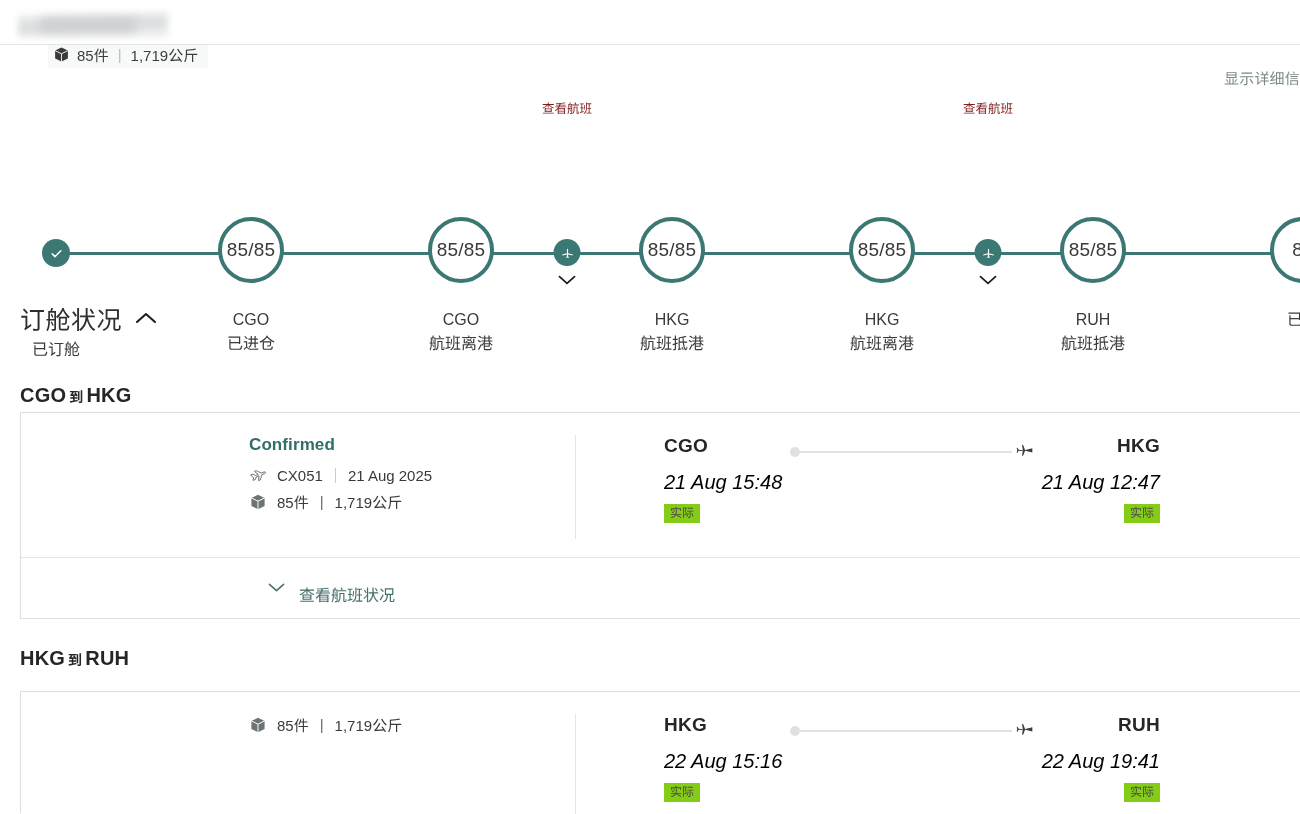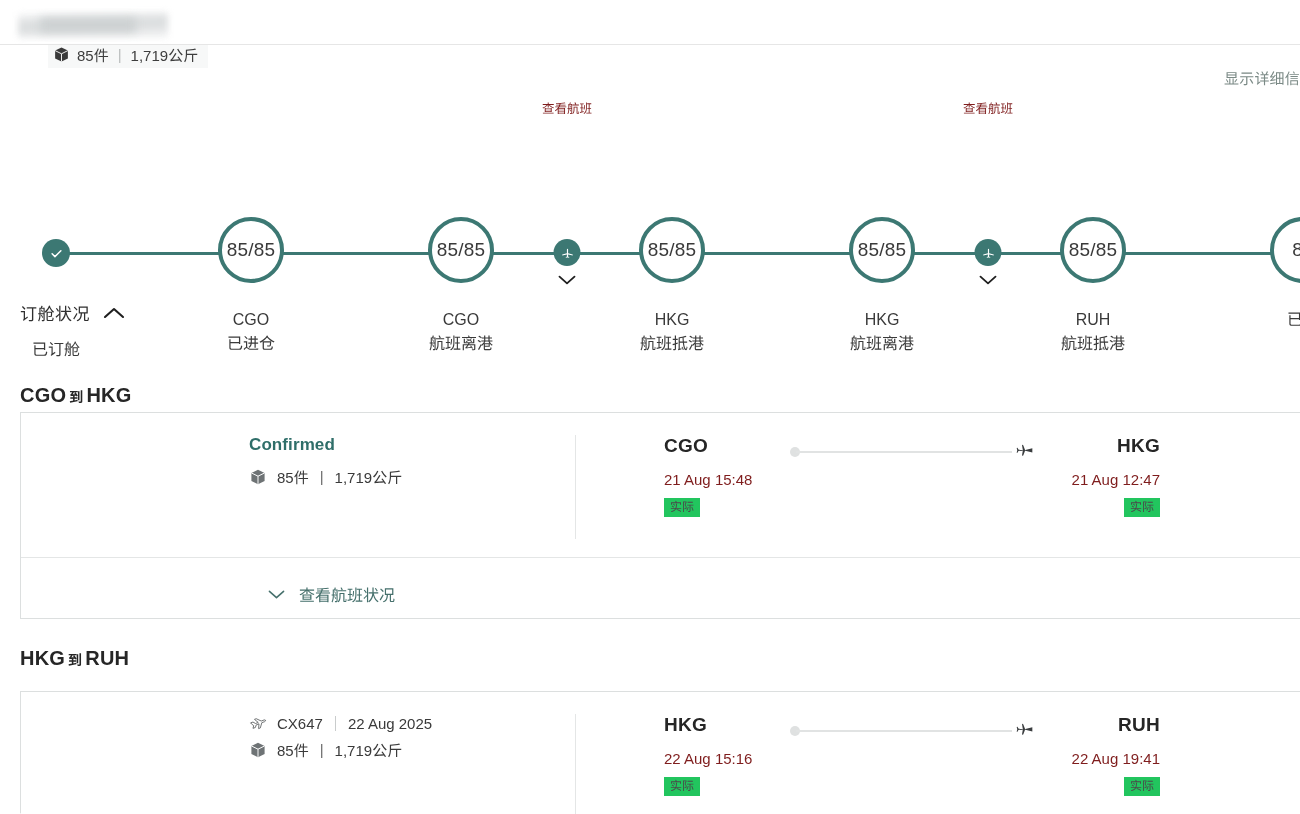--- a/index.html
+++ b/index.html
@@ -215,21 +215,21 @@
   
   .section-head {
     position: absolute;
     left: 20px;
     top: 300px;
     display: flex;
     align-items: center;
     gap: 12px;
   }
   .section-head .title {
-    font-size: 17px;
+    font-size: 25px;
     color: #2f2f2f;
     letter-spacing: .5px;
   }
   .route-head {
     position: absolute;
     left: 20px;
     font-size: 20px;
     font-weight: bold;
     color: #262626;
     letter-spacing: .2px;
@@ -312,27 +312,28 @@
   }
   .leg.right { text-align: right; }
   .leg .port {
     font-size: 19px;
     font-weight: bold;
     color: #262626;
     margin-bottom: 14px;
     letter-spacing: .3px;
   }
   .leg .time {
-    font-size: 15px;
-    color: #7f1d1d;
+    font-size: 20px;
+    color: #000000;
     margin-bottom: 9px;
+    font-style: italic;
   }
   .badge {
     display: inline-block;
-    background: #22c55e;
+    background: #84cc16;
     color: #4a4a4a;
     font-size: 12px;
     padding: 3px 6px;
     line-height: 13px;
   }
   .leg-line {
     flex: 1;
     position: relative;
     height: 20px;
     margin: 0 6px;
@@ -364,21 +365,21 @@
   }
   .card-foot {
     border-top: 1px solid #e4e6e6;
     height: 60px;
     display: flex;
     align-items: center;
     padding-left: 246px;
   }
   .foot-link {
     display: flex;
-    align-items: center;
+    align-items: flex-start;
     gap: 13px;
     font-size: 16px;
     color: #46706c;
     cursor: pointer;
     margin-top: 12px;
   }
 </style>
 </head>
 <body>
 
@@ -502,109 +503,109 @@
   <div class="route-head" style="top:384px">
     <span>CGO</span><span class="to">到</span><span>HKG</span>
   </div>
 
   <div class="card" style="top:412px">
     <div class="card-body">
       <div class="card-left">
         <div class="status-text">Confirmed</div>
         <div class="meta-row">
           <span class="meta-icon">
-            <svg width="18" height="18" viewBox="0 0 24 24">
-              <path d="M12 2.4 3.2 6.6v10.8L12 21.6l8.8-4.2V6.6L12 2.4z" fill="#6e7375"></path>
-              <path d="M3.2 6.6 12 10.9l8.8-4.3M12 10.9v10.7" stroke="#ffffff" stroke-width="1.3" fill="none"></path>
-            </svg>
-          </span>
-          <span>85件</span>
-          <span class="vbar">|</span>
-          <span>1,719公斤</span>
-        </div>
-      </div>
-      <div class="card-right">
-        <div class="leg">
-          <div class="port">CGO</div>
-          <div class="time">21 Aug 15:48</div>
-          <span class="badge">实际</span>
-        </div>
-        <div class="leg-line">
-          <div class="dot"></div>
-          <div class="bar"></div>
-          <div class="plane">
-            <svg width="20" height="20" viewBox="0 0 24 24">
-              <path d="M22 12.5l-8.4-2.1 -2.4-6.2c-.2-.5-.6-.8-1-.8s-.6.4-.5.9l1 6.1-5.4-1.3-1.1-2.1-1 .2 .7 2.8-.7 2.8 1 .2 1.1-2.1 5.4-1.3-1 6.1c-.1.5.1.9.5.9s.8-.3 1-.8l2.4-6.2 8.4-2.1z" fill="#3a3d3f"></path>
-            </svg>
-          </div>
-        </div>
-        <div class="leg right">
-          <div class="port">HKG</div>
-          <div class="time">21 Aug 12:47</div>
-          <span class="badge">实际</span>
-        </div>
-      </div>
-    </div>
-    <div class="card-foot">
-      <div class="foot-link">
-        <span style="display:flex;align-items:center;">
-          <svg width="19" height="11" viewBox="0 0 24 14">
-            <path d="M3 3l9 8 9-8" stroke="#46706c" stroke-width="2" fill="none" stroke-linecap="round" stroke-linejoin="round"></path>
-          </svg>
-        </span>
-        <span>查看航班状况</span>
-      </div>
-    </div>
-  </div>
-
-  <div class="route-head" style="top:647px">
-    <span>HKG</span><span class="to">到</span><span>RUH</span>
-  </div>
-
-  <div class="card" style="top:691px">
-    <div class="card-body">
-      <div class="card-left">
-        <div class="meta-row">
-          <span class="meta-icon">
             <svg width="19" height="19" viewBox="0 0 24 24">
               <path d="M2.2 11.1l3.1-1 3.4 1.9 3.6-1.4-5-4.1 2.3-.9 6.7 3.1 3.8-1.4c.9-.3 1.8-.1 2 .5.2.6-.3 1.3-1.2 1.7l-3.8 1.4-2 7 -2.3.9 .5-6.4-3.6 1.4-1.3 3.6-3.1 1 1-3.6-3-2.2z" fill="none" stroke="#55595a" stroke-width="1.1" stroke-linejoin="round"></path>
             </svg>
           </span>
-          <span>CX647</span>
+          <span>CX051</span>
           <span class="divider"></span>
-          <span>22 Aug 2025</span>
+          <span>21 Aug 2025</span>
         </div>
         <div class="meta-row">
           <span class="meta-icon">
             <svg width="18" height="18" viewBox="0 0 24 24">
               <path d="M12 2.4 3.2 6.6v10.8L12 21.6l8.8-4.2V6.6L12 2.4z" fill="#6e7375"></path>
               <path d="M3.2 6.6 12 10.9l8.8-4.3M12 10.9v10.7" stroke="#ffffff" stroke-width="1.3" fill="none"></path>
             </svg>
           </span>
           <span>85件</span>
           <span class="vbar">|</span>
           <span>1,719公斤</span>
         </div>
       </div>
       <div class="card-right">
         <div class="leg">
-          <div class="port">HKG</div>
-          <div class="time">22 Aug 15:16</div>
+          <div class="port">CGO</div>
+          <div class="time">21 Aug 15:48</div>
           <span class="badge">实际</span>
         </div>
         <div class="leg-line">
           <div class="dot"></div>
           <div class="bar"></div>
           <div class="plane">
             <svg width="20" height="20" viewBox="0 0 24 24">
               <path d="M22 12.5l-8.4-2.1 -2.4-6.2c-.2-.5-.6-.8-1-.8s-.6.4-.5.9l1 6.1-5.4-1.3-1.1-2.1-1 .2 .7 2.8-.7 2.8 1 .2 1.1-2.1 5.4-1.3-1 6.1c-.1.5.1.9.5.9s.8-.3 1-.8l2.4-6.2 8.4-2.1z" fill="#3a3d3f"></path>
             </svg>
           </div>
         </div>
         <div class="leg right">
+          <div class="port">HKG</div>
+          <div class="time">21 Aug 12:47</div>
+          <span class="badge">实际</span>
+        </div>
+      </div>
+    </div>
+    <div class="card-foot">
+      <div class="foot-link">
+        <span style="display:flex;align-items:center;">
+          <svg width="19" height="11" viewBox="0 0 24 14">
+            <path d="M3 3l9 8 9-8" stroke="#46706c" stroke-width="2" fill="none" stroke-linecap="round" stroke-linejoin="round"></path>
+          </svg>
+        </span>
+        <span>查看航班状况</span>
+      </div>
+    </div>
+  </div>
+
+  <div class="route-head" style="top:647px">
+    <span>HKG</span><span class="to">到</span><span>RUH</span>
+  </div>
+
+  <div class="card" style="top:691px">
+    <div class="card-body">
+      <div class="card-left">
+        <div class="meta-row">
+          <span class="meta-icon">
+            <svg width="18" height="18" viewBox="0 0 24 24">
+              <path d="M12 2.4 3.2 6.6v10.8L12 21.6l8.8-4.2V6.6L12 2.4z" fill="#6e7375"></path>
+              <path d="M3.2 6.6 12 10.9l8.8-4.3M12 10.9v10.7" stroke="#ffffff" stroke-width="1.3" fill="none"></path>
+            </svg>
+          </span>
+          <span>85件</span>
+          <span class="vbar">|</span>
+          <span>1,719公斤</span>
+        </div>
+      </div>
+      <div class="card-right">
+        <div class="leg">
+          <div class="port">HKG</div>
+          <div class="time">22 Aug 15:16</div>
+          <span class="badge">实际</span>
+        </div>
+        <div class="leg-line">
+          <div class="dot"></div>
+          <div class="bar"></div>
+          <div class="plane">
+            <svg width="20" height="20" viewBox="0 0 24 24">
+              <path d="M22 12.5l-8.4-2.1 -2.4-6.2c-.2-.5-.6-.8-1-.8s-.6.4-.5.9l1 6.1-5.4-1.3-1.1-2.1-1 .2 .7 2.8-.7 2.8 1 .2 1.1-2.1 5.4-1.3-1 6.1c-.1.5.1.9.5.9s.8-.3 1-.8l2.4-6.2 8.4-2.1z" fill="#3a3d3f"></path>
+            </svg>
+          </div>
+        </div>
+        <div class="leg right">
           <div class="port">RUH</div>
           <div class="time">22 Aug 19:41</div>
           <span class="badge">实际</span>
         </div>
       </div>
     </div>
   </div>
 
 </div>
 

